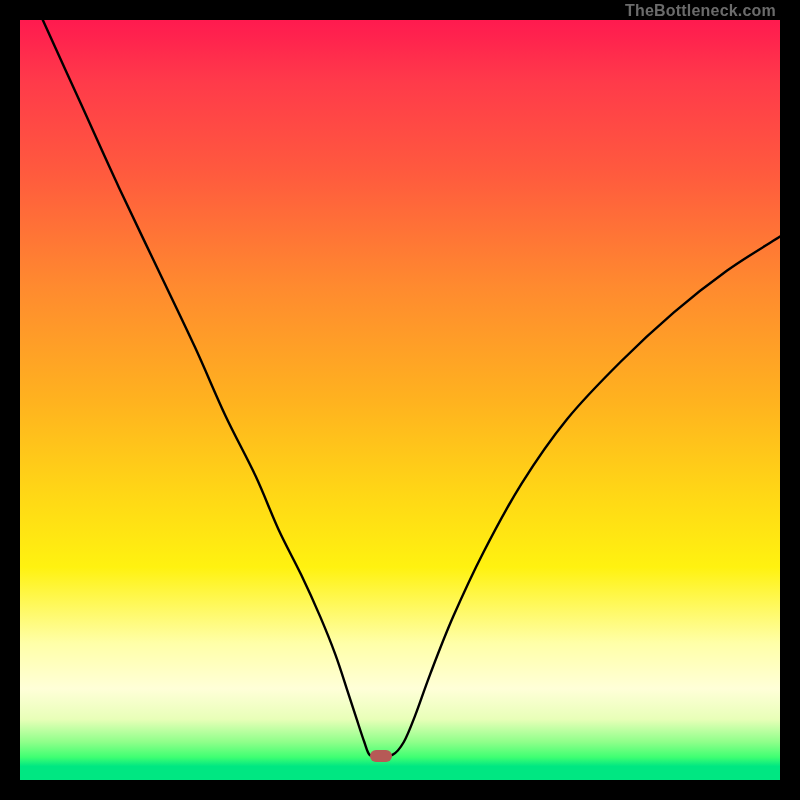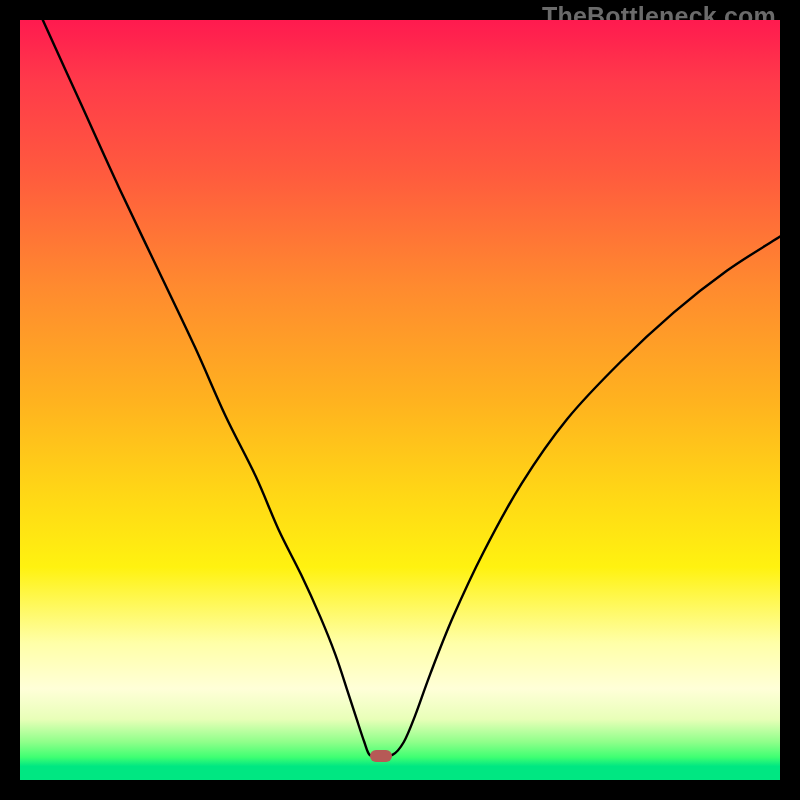--- a/index.html
+++ b/index.html
@@ -38,21 +38,21 @@
       #3fff72 97%,
       #00e782 98.2%,
       #00e782 100%
     );
   }
   .watermark {
     position: absolute;
     top: 2px;
     right: 24px;
     font-family: Arial, Helvetica, sans-serif;
-    font-size: 25px;
+    font-size: 16px;
     font-weight: 600;
     color: #6b6b6b;
     letter-spacing: 0.2px;
     user-select: none;
   }
   svg.curve {
     position: absolute;
     inset: 0;
     width: 100%;
     height: 100%;

